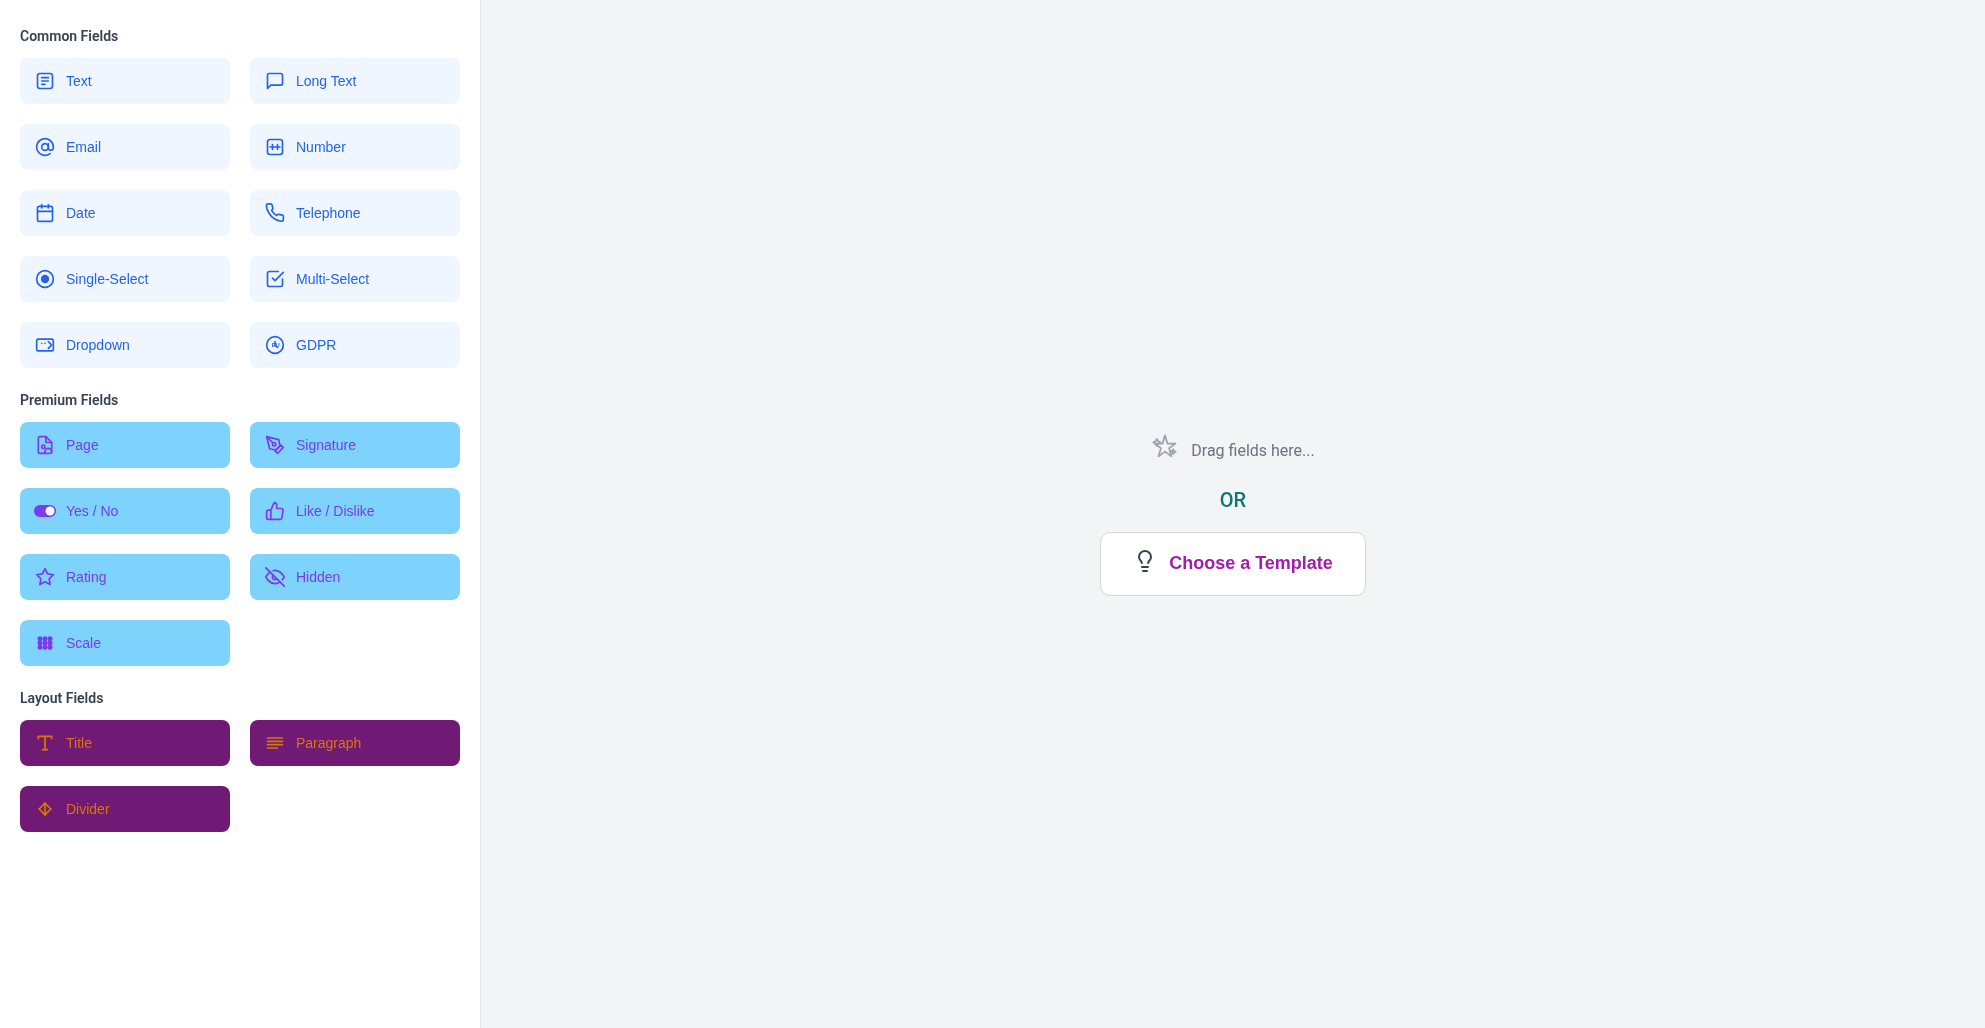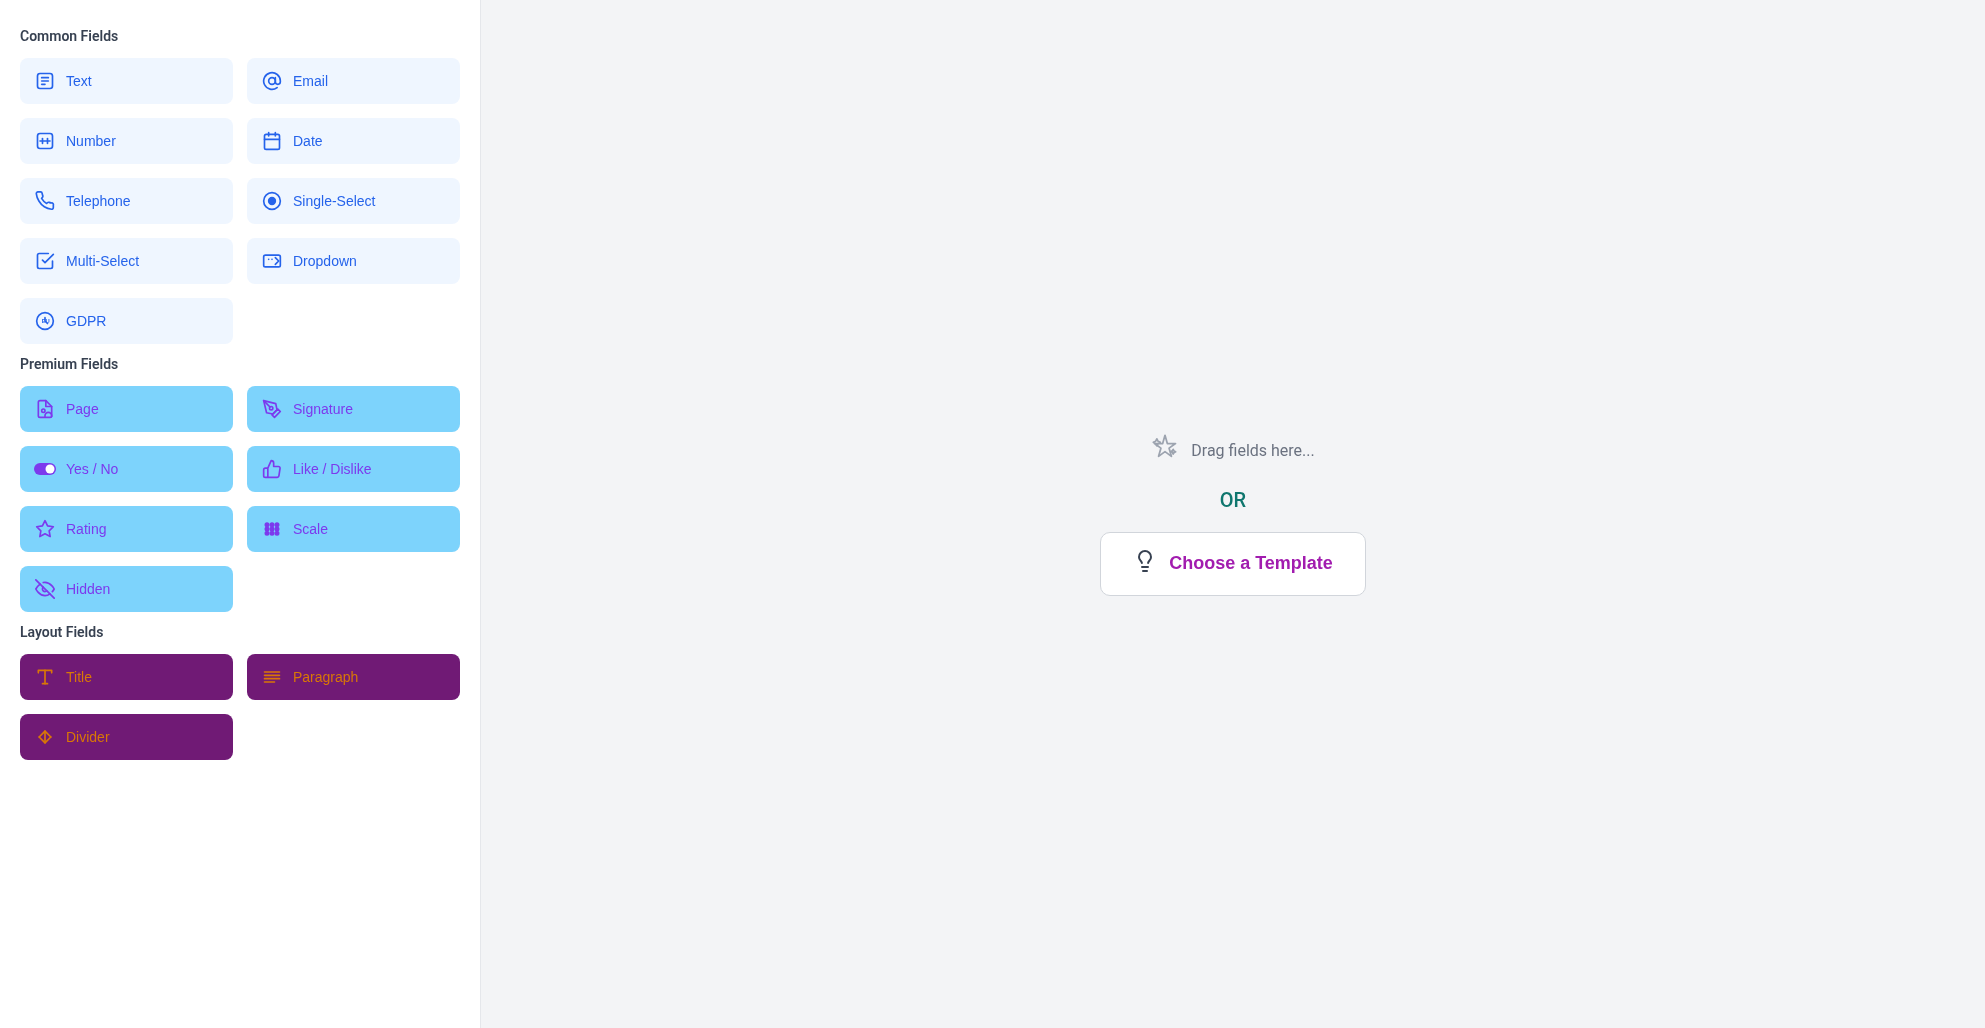--- a/index.html
+++ b/index.html
@@ -24,22 +24,22 @@
       font-size: 14px;
       font-weight: 600;
       color: #374151;
       margin-bottom: 14px;
       margin-top: 4px;
     }
 
     .fields-grid {
       display: grid;
       grid-template-columns: 1fr 1fr;
-      gap: 14px;
-      margin-bottom: 12px;
+      gap: 20px;
+      margin-bottom: 24px;
     }
 
     .field-btn {
       display: flex;
       align-items: center;
       gap: 10px;
       padding: 12px 14px;
       border-radius: 8px;
       border: none;
       cursor: pointer;
@@ -147,20 +147,28 @@
           <svg width="20" height="20" viewBox="0 0 24 24" fill="none" stroke="#2563eb" stroke-width="2" stroke-linecap="round" stroke-linejoin="round">
             <rect x="3" y="3" width="18" height="18" rx="3"></rect>
             <line x1="8" y1="12" x2="16" y2="12"></line>
             <line x1="8" y1="8" x2="16" y2="8"></line>
             <line x1="8" y1="16" x2="12" y2="16"></line>
           </svg>
         </span>
         <span>Text</span>
       </button>
 
+      <button class="field-btn common">
+        <span class="field-icon">
+          <svg width="20" height="20" viewBox="0 0 24 24" fill="none" stroke="#2563eb" stroke-width="2" stroke-linecap="round" stroke-linejoin="round">
+            <path d="M21 15a2 2 0 0 1-2 2H7l-4 4V5a2 2 0 0 1 2-2h14a2 2 0 0 1 2 2z"></path>
+          </svg>
+        </span>
+        <span>Long Text</span>
+      </button>
 
       <button class="field-btn common">
         <span class="field-icon">
           <svg width="20" height="20" viewBox="0 0 24 24" fill="none" stroke="#2563eb" stroke-width="2" stroke-linecap="round" stroke-linejoin="round">
             <circle cx="12" cy="12" r="4"></circle>
             <path d="M16 8v5a3 3 0 0 0 6 0v-1a10 10 0 1 0-3.92 7.94"></path>
           </svg>
         </span>
         <span>Email</span>
       </button>
@@ -291,47 +299,47 @@
         <span>Like / Dislike</span>
       </button>
 
       <button class="field-btn premium">
         <span class="field-icon">
           <svg width="20" height="20" viewBox="0 0 24 24" fill="none" stroke="#7c3aed" stroke-width="2" stroke-linecap="round" stroke-linejoin="round">
             <polygon points="12 2 15.09 8.26 22 9.27 17 14.14 18.18 21.02 12 17.77 5.82 21.02 7 14.14 2 9.27 8.91 8.26 12 2"></polygon>
           </svg>
         </span>
         <span>Rating</span>
+      </button>
+
+      <button class="field-btn premium">
+        <span class="field-icon">
+          <svg width="20" height="20" viewBox="0 0 24 24" fill="none" stroke="#7c3aed" stroke-width="2" stroke-linecap="round" stroke-linejoin="round">
+            <path d="M17.94 17.94A10.07 10.07 0 0 1 12 20c-7 0-11-8-11-8a18.45 18.45 0 0 1 5.06-5.94M9.9 4.24A9.12 9.12 0 0 1 12 4c7 0 11 8 11 8a18.5 18.5 0 0 1-2.16 3.19m-6.72-1.07a3 3 0 1 1-4.24-4.24"></path>
+            <line x1="1" y1="1" x2="23" y2="23"></line>
+          </svg>
+        </span>
+        <span>Hidden</span>
       </button>
 
       <button class="field-btn premium">
         <span class="field-icon">
           <svg width="20" height="20" viewBox="0 0 24 24" fill="none" stroke="#7c3aed" stroke-width="2" stroke-linecap="round" stroke-linejoin="round">
             <circle cx="6" cy="12" r="2" fill="#7c3aed"></circle>
             <circle cx="12" cy="12" r="2" fill="#7c3aed"></circle>
             <circle cx="18" cy="12" r="2" fill="#7c3aed"></circle>
             <circle cx="6" cy="7" r="2" fill="#7c3aed"></circle>
             <circle cx="12" cy="7" r="2" fill="#7c3aed"></circle>
             <circle cx="18" cy="7" r="2" fill="#7c3aed"></circle>
             <circle cx="6" cy="17" r="2" fill="#7c3aed"></circle>
             <circle cx="12" cy="17" r="2" fill="#7c3aed"></circle>
             <circle cx="18" cy="17" r="2" fill="#7c3aed"></circle>
           </svg>
         </span>
         <span>Scale</span>
-      </button>
-
-      <button class="field-btn premium">
-        <span class="field-icon">
-          <svg width="20" height="20" viewBox="0 0 24 24" fill="none" stroke="#7c3aed" stroke-width="2" stroke-linecap="round" stroke-linejoin="round">
-            <path d="M17.94 17.94A10.07 10.07 0 0 1 12 20c-7 0-11-8-11-8a18.45 18.45 0 0 1 5.06-5.94M9.9 4.24A9.12 9.12 0 0 1 12 4c7 0 11 8 11 8a18.5 18.5 0 0 1-2.16 3.19m-6.72-1.07a3 3 0 1 1-4.24-4.24"></path>
-            <line x1="1" y1="1" x2="23" y2="23"></line>
-          </svg>
-        </span>
-        <span>Hidden</span>
       </button>
 
     </div>
   </div>
 
   <div>
     <div class="section-title">Layout Fields</div>
     <div class="fields-grid">
 
       <button class="field-btn layout">

